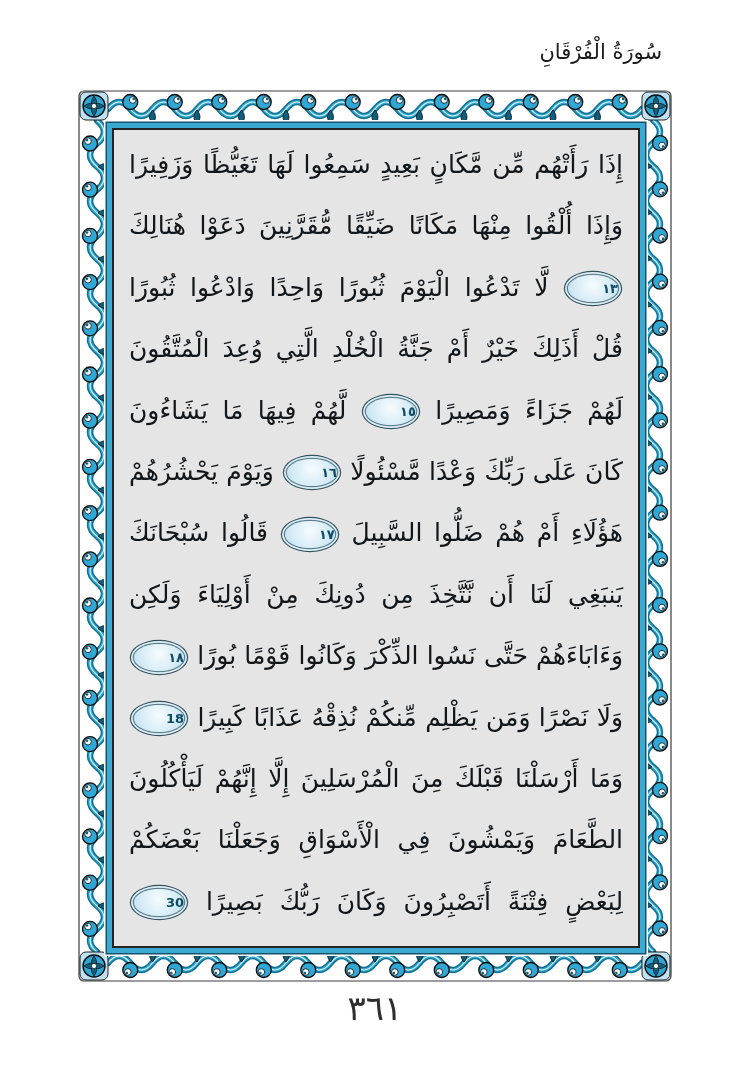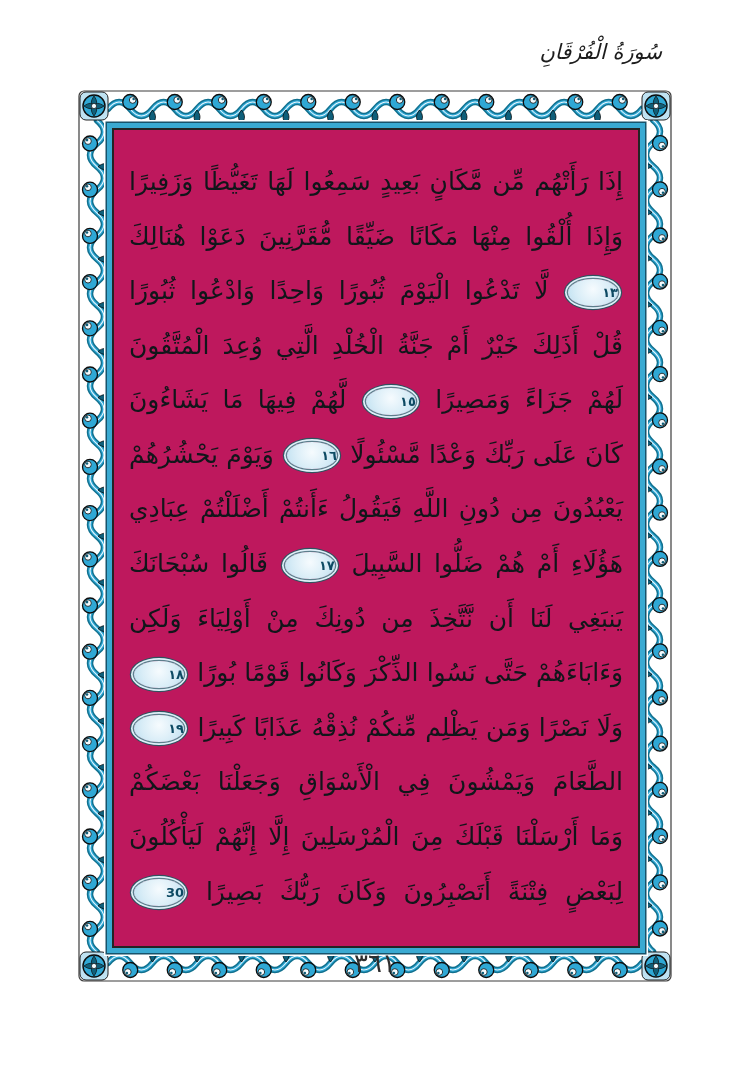--- a/index.html
+++ b/index.html
@@ -11,33 +11,33 @@
     font-family:"DejaVu Sans",sans-serif;
     overflow:hidden;
   }
   
   .header{
     position:absolute;top:40px;left:88px;right:88px;
     display:flex;justify-content:space-between;align-items:baseline;
     direction:rtl;
     font-size:21px;color:#1c1c1c;
   }
-  .header .h-item{white-space:nowrap;font-style:italic;}
+  .header .h-item{white-space:nowrap;}
   
   .frame{
     position:absolute;left:78px;top:90px;width:594px;height:892px;
   }
   .frame svg{position:absolute;inset:0;display:block;}
   
   .panel{
     position:absolute;left:34px;right:32px;top:38px;bottom:34px;
-    background:#be185d;
+    background:#e5e5e5;
     border:2.5px solid #242424;
     box-shadow:0 0 0 5px #3AAAD2, 0 0 0 6.5px #17536B, 0 0 0 8px #ffffff;
-    padding:26px 12px;
+    padding:9px 12px;
     display:flex;flex-direction:column;justify-content:space-between;
     box-sizing:border-box;
   }
   .line{
     flex:1;
     direction:rtl;
     text-align:justify;
     text-align-last:justify;
     -moz-text-align-last:justify;
     font-size:25px;
@@ -53,23 +53,23 @@
     margin:0 5px;
     border-radius:50%;
     text-align:center;
     font-size:13px;font-weight:bold;color:#0d4a63;
     background:radial-gradient(circle at 50% 38%, #f6fbfe 0%, #d9edf7 55%, #bcdff0 100%);
     box-shadow:0 0 0 1.3px #5d7e8c, 0 0 0 3px #dff0f9, 0 0 0 4.2px #31525f;
     vertical-align:middle;
   }
   
   .page-number{
-    position:absolute;top:948px;left:0;width:100%;
+    position:absolute;top:988px;left:0;width:100%;
     text-align:center;
-    font-size:26px;color:#2e2e2e;letter-spacing:2px;
+    font-size:34px;color:#2e2e2e;letter-spacing:2px;
   }
 </style>
 </head>
 <body>
 
 <div class="page">
 
   <div class="header">
     <span class="h-item" dir="rtl">سُورَةُ الْفُرْقَانِ</span>
   </div>
@@ -370,26 +370,25 @@
           <circle r="2.6" fill="#F4FBFE" stroke="#0b0b0b" stroke-width="0.7"></circle>
         </g>
       </svg>
     <div class="panel" id="lines">
         <div class="line" dir="rtl"><span class="ayah-text">إِذَا رَأَتْهُم مِّن مَّكَانٍ بَعِيدٍ سَمِعُوا لَهَا تَغَيُّظًا وَزَفِيرًا</span>  </div>
         <div class="line" dir="rtl"><span class="ayah-text">وَإِذَا أُلْقُوا مِنْهَا مَكَانًا ضَيِّقًا مُّقَرَّنِينَ دَعَوْا هُنَالِكَ ثُبُورًا</span> </div>
         <div class="line" dir="rtl"><span class="ayah-medallion">١٣</span> <span class="ayah-text">لَّا تَدْعُوا الْيَوْمَ ثُبُورًا وَاحِدًا وَادْعُوا ثُبُورًا كَثِيرًا</span>  </div>
         <div class="line" dir="rtl"><span class="ayah-text">قُلْ أَذَلِكَ خَيْرٌ أَمْ جَنَّةُ الْخُلْدِ الَّتِي وُعِدَ الْمُتَّقُونَ كَانَتْ</span> </div>
         <div class="line" dir="rtl"><span class="ayah-text">لَهُمْ جَزَاءً وَمَصِيرًا</span> <span class="ayah-medallion">١٥</span> <span class="ayah-text">لَّهُمْ فِيهَا مَا يَشَاءُونَ خَالِدِينَ</span> </div>
         <div class="line" dir="rtl"><span class="ayah-text">كَانَ عَلَى رَبِّكَ وَعْدًا مَّسْئُولًا</span> <span class="ayah-medallion">١٦</span> <span class="ayah-text">وَيَوْمَ يَحْشُرُهُمْ وَمَا</span> </div>
-        <div class="line" dir="rtl"><span class="ayah-text">يَعْبُدُونَ مِن دُونِ اللَّهِ فَيَقُولُ ءَأَنتُمْ أَضْلَلْتُمْ عِبَادِي</span> </div>
         <div class="line" dir="rtl"><span class="ayah-text">هَؤُلَاءِ أَمْ هُمْ ضَلُّوا السَّبِيلَ</span> <span class="ayah-medallion">١٧</span> <span class="ayah-text">قَالُوا سُبْحَانَكَ مَا كَانَ</span> </div>
         <div class="line" dir="rtl"><span class="ayah-text">يَنبَغِي لَنَا أَن نَّتَّخِذَ مِن دُونِكَ مِنْ أَوْلِيَاءَ وَلَكِن مَّتَّعْتَهُمْ</span> </div>
         <div class="line" dir="rtl"><span class="ayah-text">وَءَابَاءَهُمْ حَتَّى نَسُوا الذِّكْرَ وَكَانُوا قَوْمًا بُورًا</span> <span class="ayah-medallion">١٨</span> </div>
-        <div class="line" dir="rtl"><span class="ayah-text">وَلَا نَصْرًا وَمَن يَظْلِم مِّنكُمْ نُذِقْهُ عَذَابًا كَبِيرًا</span> <span class="ayah-medallion">١٩</span> </div>
+        <div class="line" dir="rtl"><span class="ayah-text">وَلَا نَصْرًا وَمَن يَظْلِم مِّنكُمْ نُذِقْهُ عَذَابًا كَبِيرًا</span> <span class="ayah-medallion">18</span> </div>
+        <div class="line" dir="rtl"><span class="ayah-text">وَمَا أَرْسَلْنَا قَبْلَكَ مِنَ الْمُرْسَلِينَ إِلَّا إِنَّهُمْ لَيَأْكُلُونَ</span> </div>
         <div class="line" dir="rtl"><span class="ayah-text">الطَّعَامَ وَيَمْشُونَ فِي الْأَسْوَاقِ وَجَعَلْنَا بَعْضَكُمْ</span> </div>
-        <div class="line" dir="rtl"><span class="ayah-text">وَمَا أَرْسَلْنَا قَبْلَكَ مِنَ الْمُرْسَلِينَ إِلَّا إِنَّهُمْ لَيَأْكُلُونَ</span> </div>
         <div class="line" dir="rtl"><span class="ayah-text">لِبَعْضٍ فِتْنَةً أَتَصْبِرُونَ وَكَانَ رَبُّكَ بَصِيرًا</span> <span class="ayah-medallion">30</span> </div>
       </div>
   </div>
 
   <div class="page-number">٣٦١</div>
 
 </div>
 
 </body></html>

